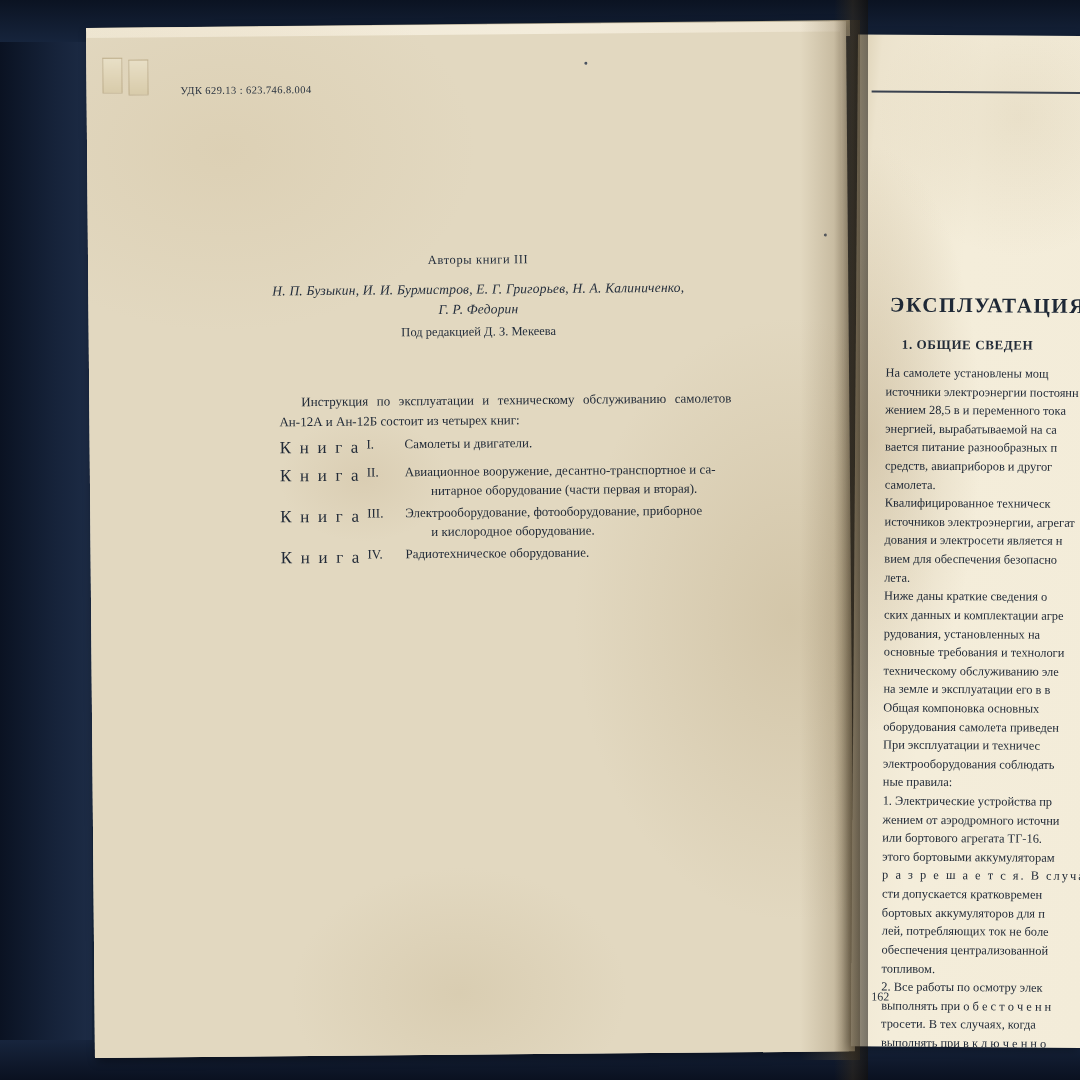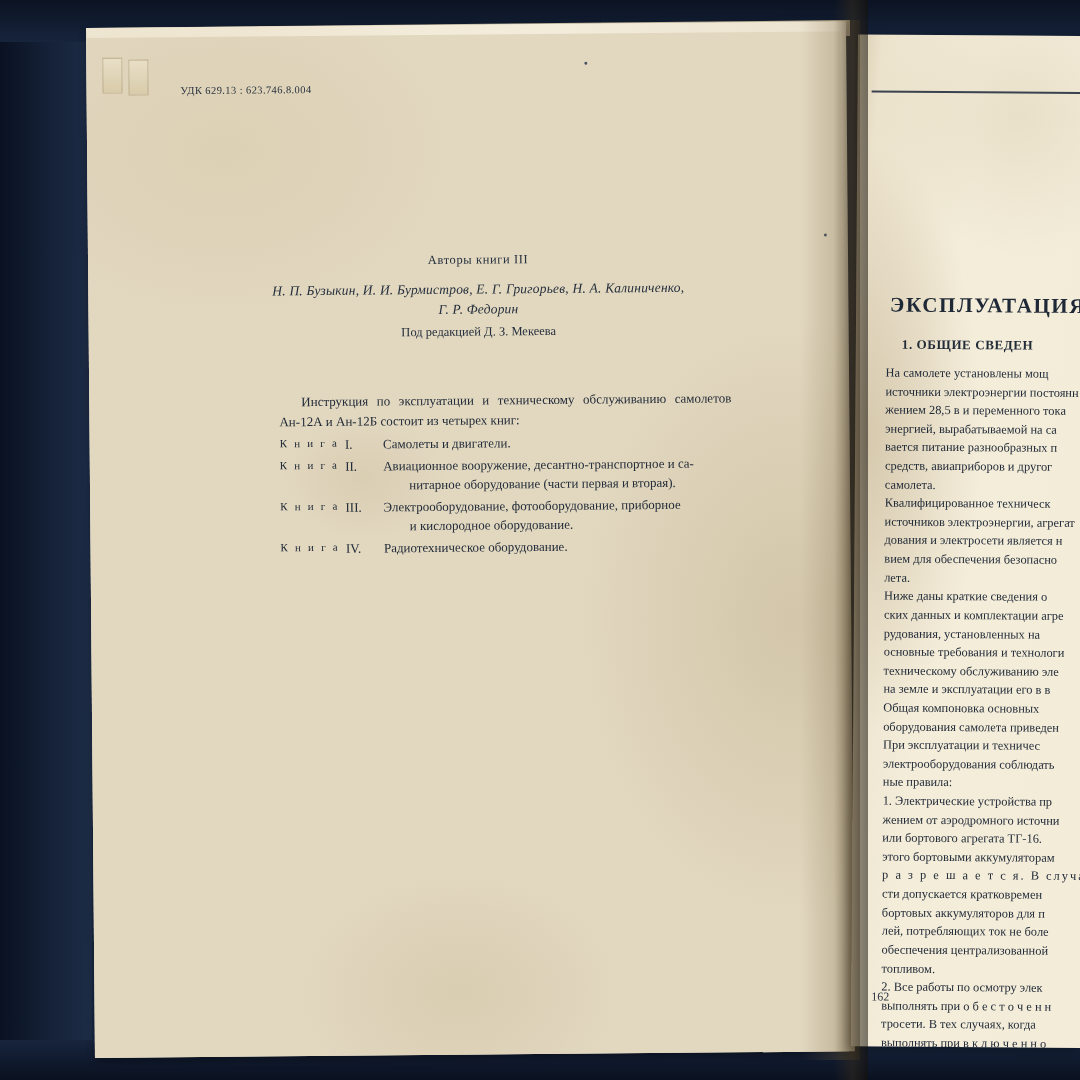--- a/index.html
+++ b/index.html
@@ -150,21 +150,21 @@
     margin-bottom: 4px;
   }
   .book-line {
     display: flex;
     align-items: flex-start;
     margin-top: 2px;
   }
   .book-key {
     white-space: nowrap;
     letter-spacing: 2.2px;
-    font-size: 11px;
+    font-size: 17px;
   }
   .book-num {
     display: inline-block;
     min-width: 34px;
     margin-left: 6px;
     letter-spacing: 0;
   }
   .book-val {
     margin-left: 4px;
     flex: 1;

